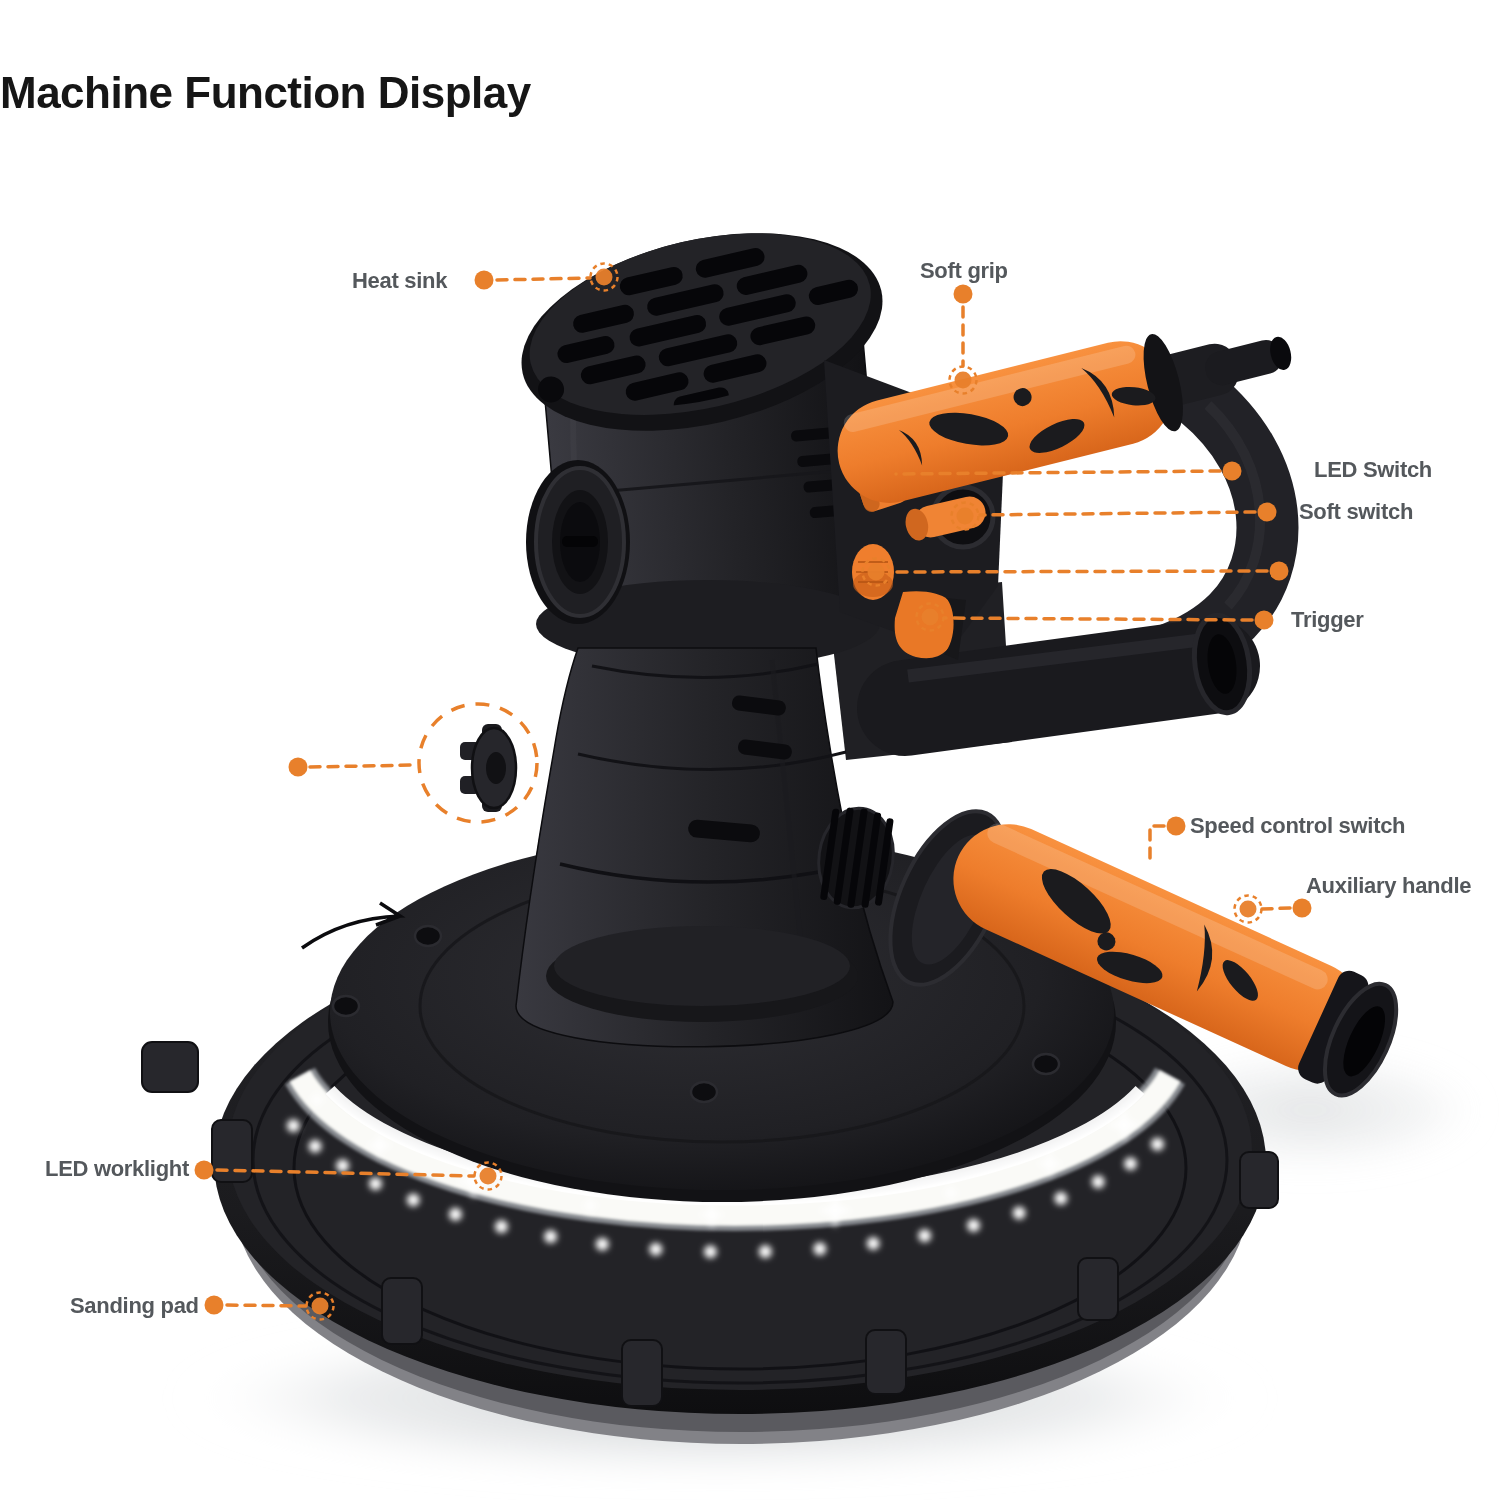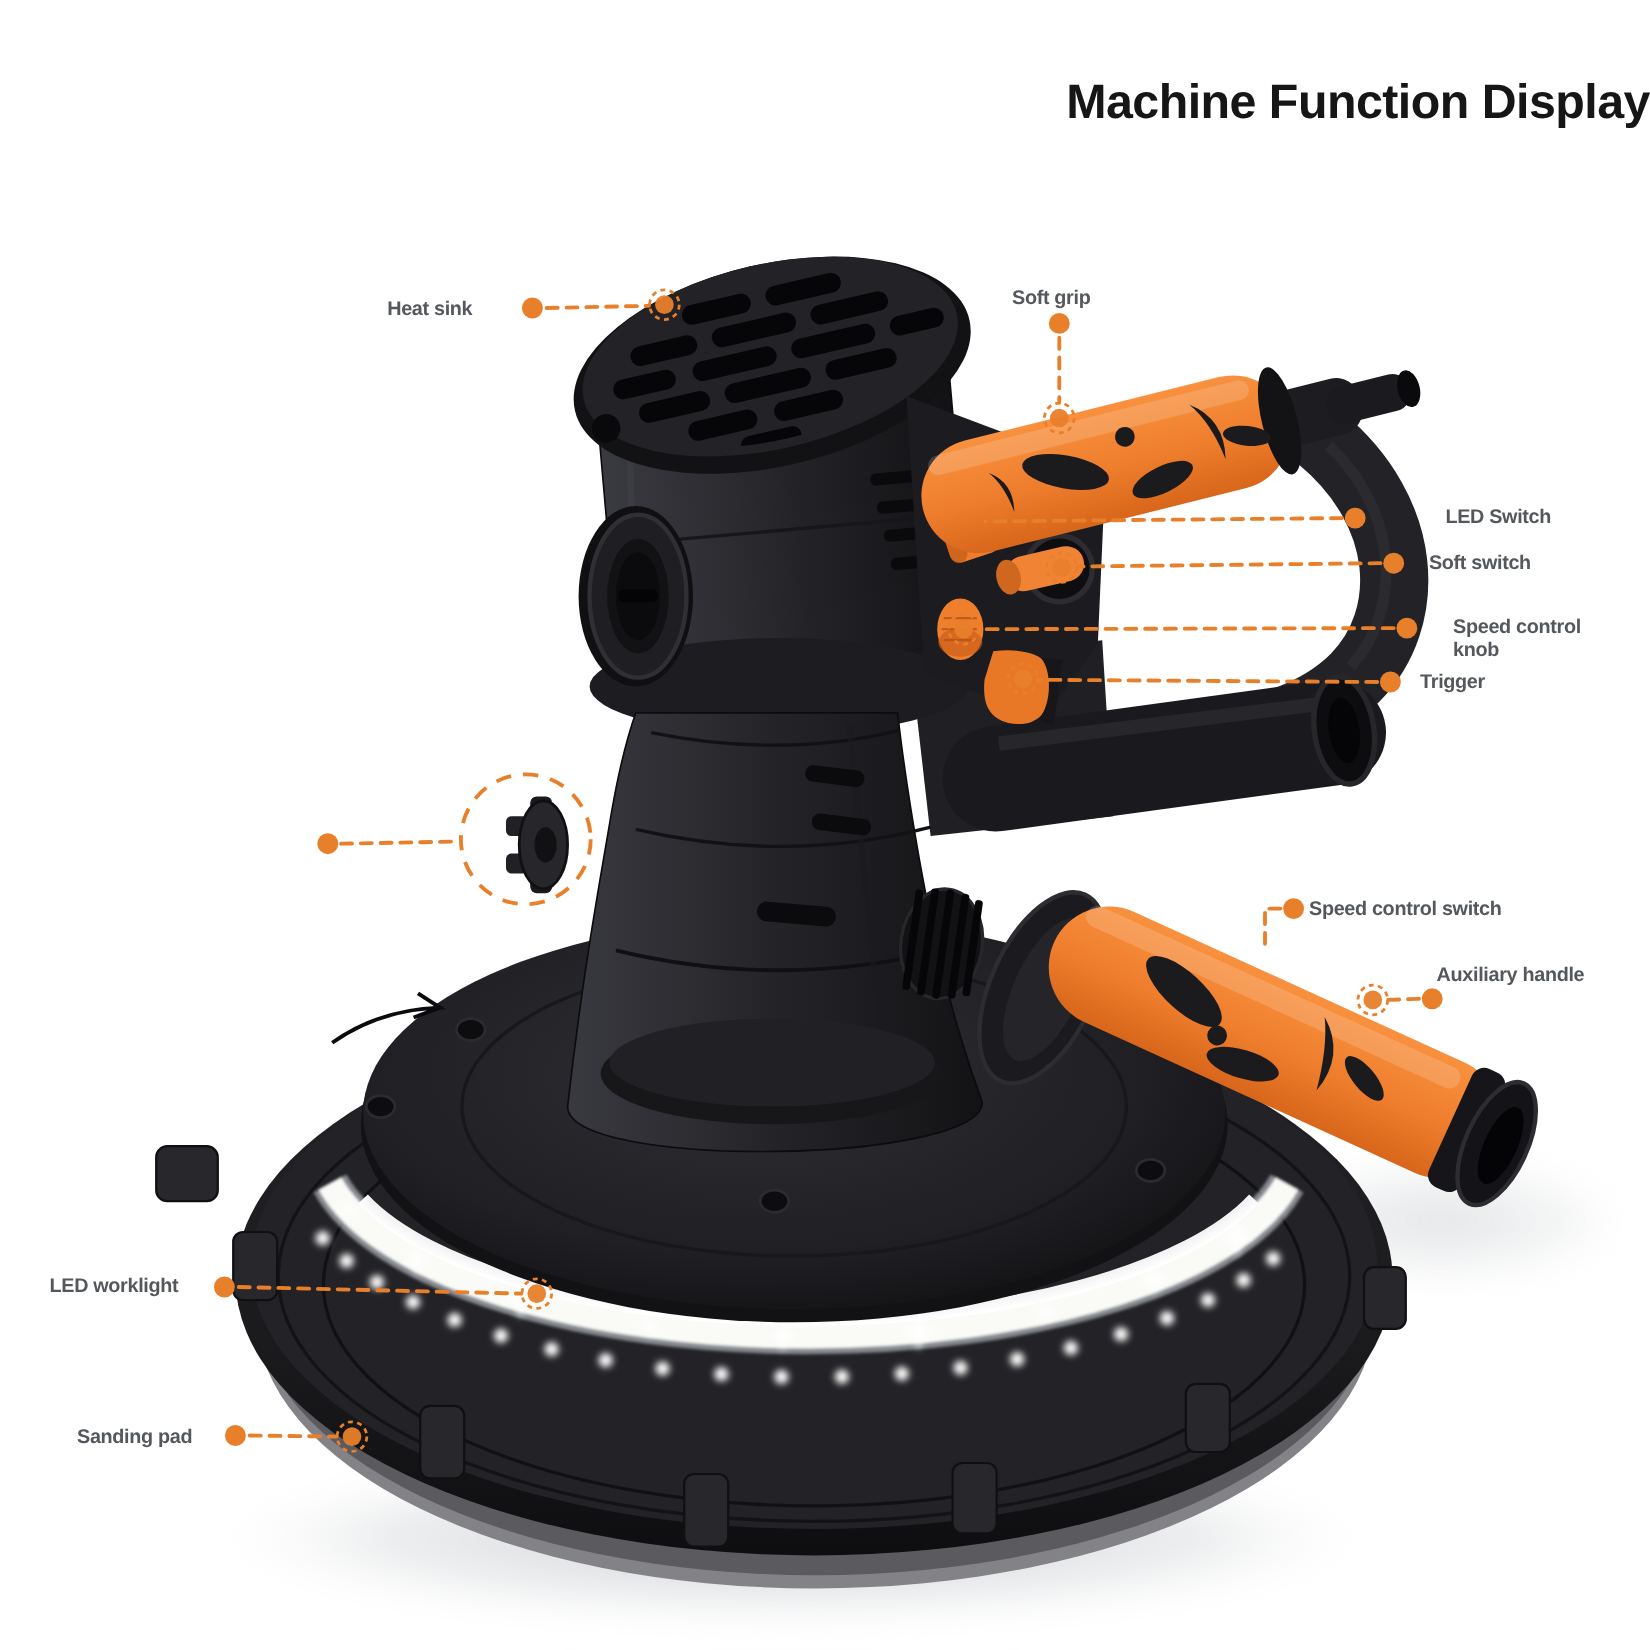--- a/index.html
+++ b/index.html
@@ -1,21 +1,21 @@
 <!DOCTYPE html>
 <html><head>
 <meta charset="utf-8">
 <style>
   html,body{margin:0;padding:0;background:#ffffff;}
   .stage{position:relative;width:1500px;height:1500px;background:#ffffff;overflow:hidden;
          font-family:"Liberation Sans","DejaVu Sans",sans-serif;}
   .stage svg{position:absolute;left:0;top:0;}
-  .title{position:absolute;left:0;top:68px;width:1500px;text-align:right;
+  .title{position:absolute;left:0;top:68px;width:1500px;text-align:left;
          font-size:44px;font-weight:bold;letter-spacing:-0.5px;color:var(--title-color,#161616);}
-  .label{position:absolute;transform:translateY(-50%);font-size:18px;font-weight:bold;
+  .label{position:absolute;transform:translateY(-50%);font-size:22px;font-weight:bold;
          letter-spacing:-0.3px;color:var(--label-color,#54585C);white-space:pre-line;line-height:1.18;}
   .label.orange{color:var(--note-color,#E5772B);font-size:26px;}
 </style>
 </head>
 <body>
 
 <div class="stage" style="--accent: #E8802B; --label-color: #54585C; --note-color: #E5772B; --title-color: #161616;">
 
 <svg width="1500" height="1500" viewBox="0 0 1500 1500">
   <defs>
@@ -363,21 +363,19 @@
         </g>
   </g>
 </svg>
 
 <div class="title">Machine Function Display</div>
 
 <div class="label" style="left:352px;top:281px">Heat sink</div>
 <div class="label" style="left:920px;top:271px">Soft grip</div>
 <div class="label" style="left:1314px;top:470px">LED Switch</div>
 <div class="label" style="left:1299px;top:512px">Soft switch</div>
-<div class="label" style="left:1321px;top:581px">Speed control
-knob</div>
 <div class="label" style="left:1291px;top:620px">Trigger</div>
 <div class="label" style="left:1190px;top:826px">Speed control switch</div>
 <div class="label" style="left:1306px;top:886px">Auxiliary handle</div>
 <div class="label" style="left:45px;top:1169px">LED worklight</div>
 <div class="label" style="left:70px;top:1306px">Sanding pad</div>
 
 </div>
 
 </body></html>

